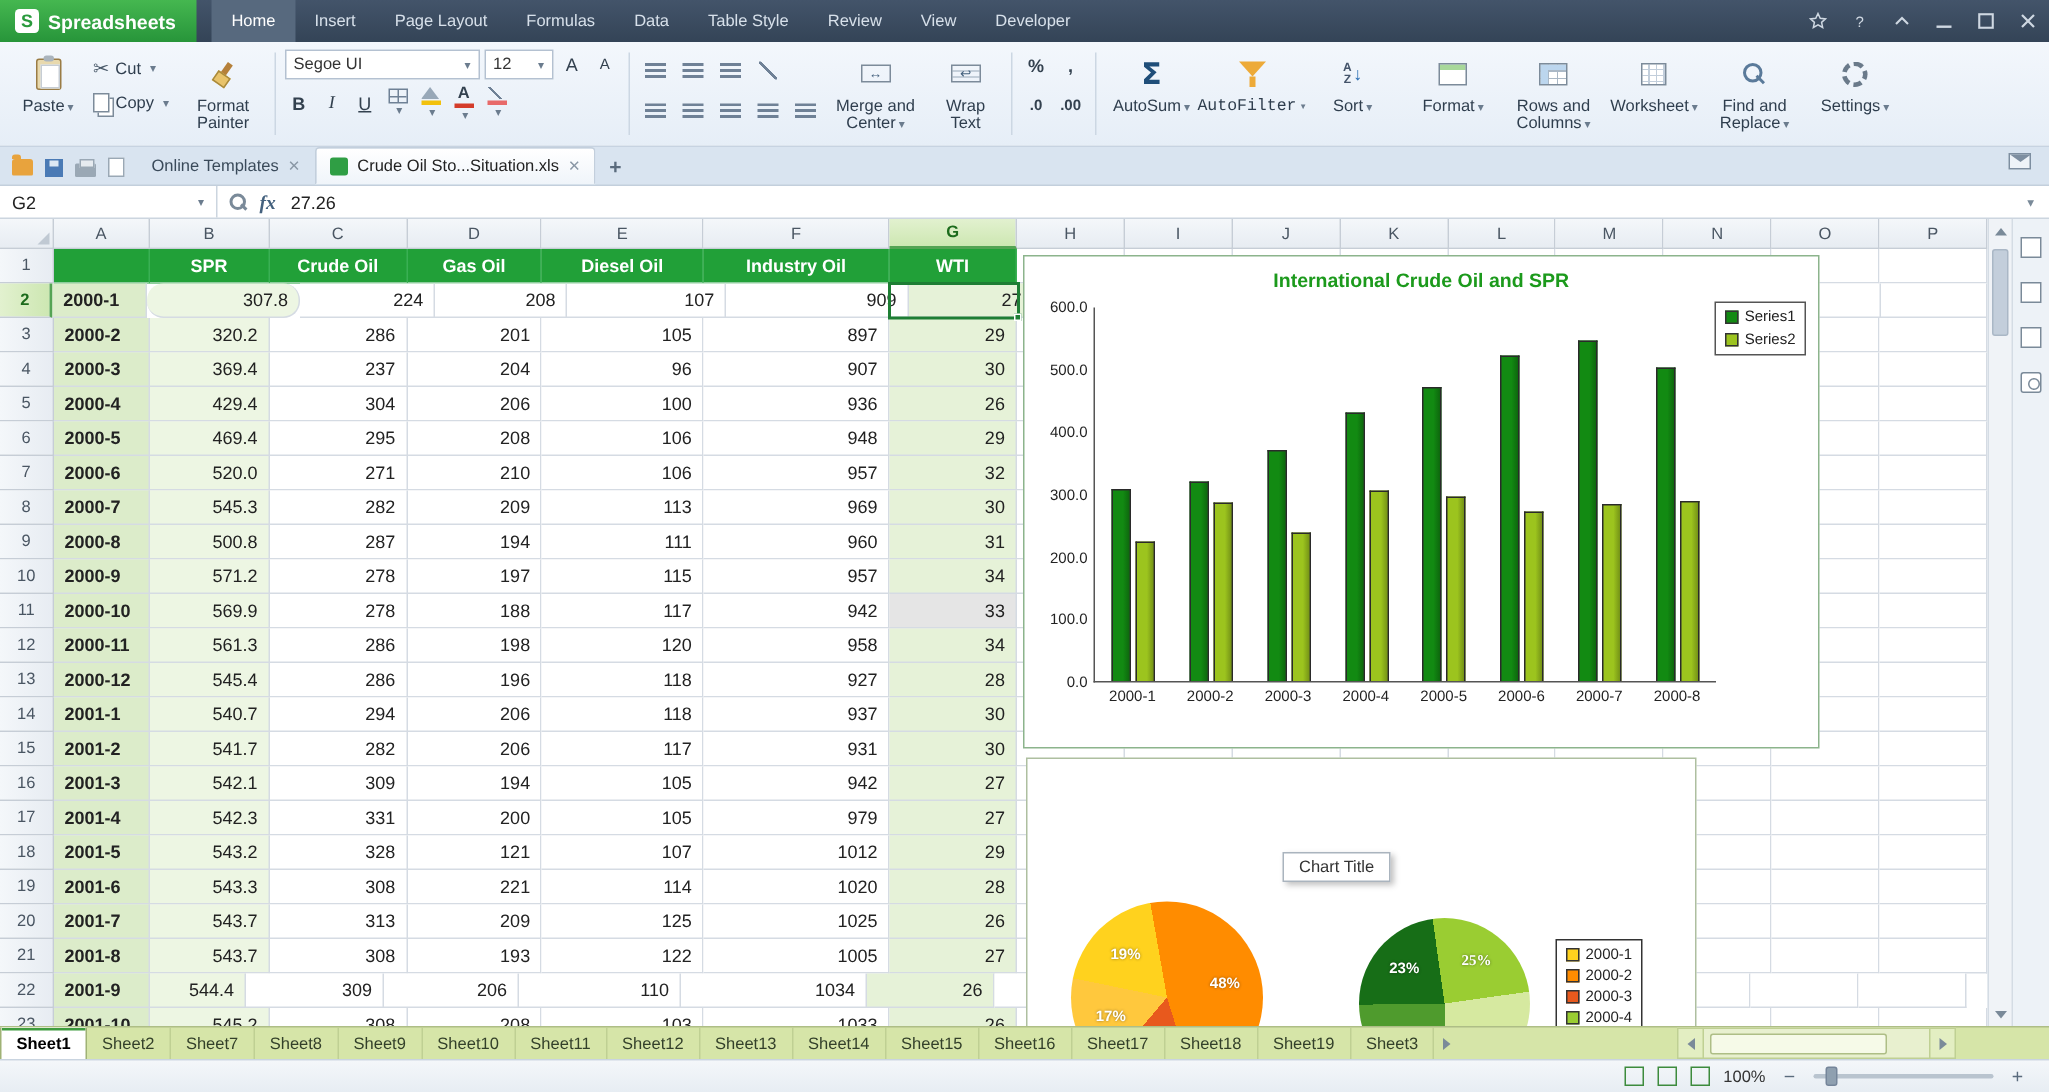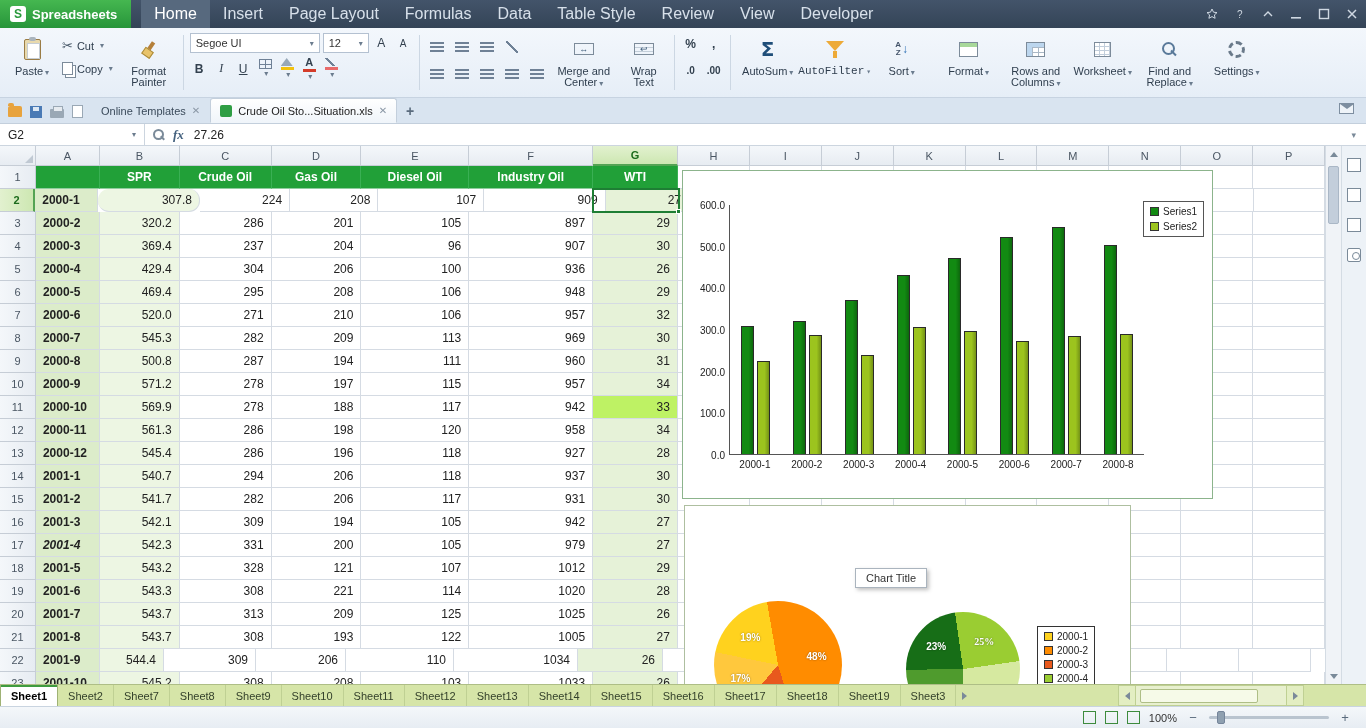--- a/index.html
+++ b/index.html
@@ -4,21 +4,21 @@
 <style>
   * { box-sizing: border-box; margin: 0; padding: 0; }
   html,body { width:1366px; height:728px; overflow:hidden; font-family:"Liberation Sans",sans-serif; background:#fff; position:relative; }
 
   
   .titlebar { position:absolute; top:0; left:0; width:1366px; height:28px;
     background:linear-gradient(#43546a,#32425494); background-color:#36465a; display:flex; align-items:stretch; color:#dde6f0; z-index:50;}
   .logo { display:flex; align-items:center; gap:6px; background:linear-gradient(#45b750,#27953a); padding:0 14px 0 10px; font-weight:bold; color:#fff; font-size:13px; }
   .logo .s-badge { width:16px; height:16px; background:#fff; color:#2a9a3d; font-weight:bold; font-size:12px; text-align:center; line-height:16px; border-radius:3px; }
   .menubar { display:flex; align-items:stretch; margin-left:10px; }
-  .menu-item { padding:0 13px; line-height:28px; font-size:16px; color:#d7e0ea; cursor:default; }
+  .menu-item { padding:0 13px; line-height:28px; font-size:11px; color:#d7e0ea; cursor:default; }
   .menu-item.active { background:#57697e; color:#fff; }
   .win-controls { margin-left:auto; display:flex; align-items:center; }
   .wbtn { width:28px; height:28px; display:flex; align-items:center; justify-content:center; }
   .wbtn svg { display:block; }
 
   
   .ribbon { position:absolute; top:28px; left:0; width:1366px; height:70px;
     background:linear-gradient(#f3f7fc,#e6eef7); border-bottom:1px solid #c7d3e1; display:flex; align-items:stretch; padding:3px 4px; z-index:40;}
   .rgroup { display:flex; align-items:flex-start; padding:2px 6px; gap:5px; }
   .rsep { width:1px; background:#ccd7e3; margin:4px 0; }
@@ -665,21 +665,21 @@
         <div class="cell" style="width: 72px;"></div>
       </div>
       <div class="grow-row">
         <div class="rowhdr">11</div>
         <div class="cell left" style="width: 64px; background: rgb(220, 236, 202);">2000-10</div>
         <div class="cell" style="width: 80px; background: rgb(237, 246, 227);">569.9</div>
         <div class="cell" style="width: 92px;">278</div>
         <div class="cell" style="width: 90px;">188</div>
         <div class="cell" style="width: 108px;">117</div>
         <div class="cell" style="width: 124px;">942</div>
-        <div class="cell" style="width: 85px; background: #bef264;">33</div>
+        <div class="cell" style="width: 85px; background: #e5e5e5;">33</div>
         <div class="cell" style="width: 72px;"></div>
         <div class="cell" style="width: 72px;"></div>
         <div class="cell" style="width: 72px;"></div>
         <div class="cell" style="width: 72px;"></div>
         <div class="cell" style="width: 72px;"></div>
         <div class="cell" style="width: 72px;"></div>
         <div class="cell" style="width: 72px;"></div>
         <div class="cell" style="width: 72px;"></div>
         <div class="cell" style="width: 72px;"></div>
       </div>
@@ -773,21 +773,21 @@
         <div class="cell" style="width: 72px;"></div>
         <div class="cell" style="width: 72px;"></div>
         <div class="cell" style="width: 72px;"></div>
         <div class="cell" style="width: 72px;"></div>
         <div class="cell" style="width: 72px;"></div>
         <div class="cell" style="width: 72px;"></div>
         <div class="cell" style="width: 72px;"></div>
       </div>
       <div class="grow-row">
         <div class="rowhdr">17</div>
-        <div class="cell left" style="width: 64px; background: rgb(220, 236, 202); font-style: italic;">2001-4</div>
+        <div class="cell left" style="width: 64px; background: rgb(220, 236, 202);">2001-4</div>
         <div class="cell" style="width: 80px; background: rgb(237, 246, 227);">542.3</div>
         <div class="cell" style="width: 92px;">331</div>
         <div class="cell" style="width: 90px;">200</div>
         <div class="cell" style="width: 108px;">105</div>
         <div class="cell" style="width: 124px;">979</div>
         <div class="cell" style="width: 85px; background: rgb(230, 242, 216);">27</div>
         <div class="cell" style="width: 72px;"></div>
         <div class="cell" style="width: 72px;"></div>
         <div class="cell" style="width: 72px;"></div>
         <div class="cell" style="width: 72px;"></div>
@@ -911,20 +911,21 @@
         <div class="cell" style="width: 72px;"></div>
         <div class="cell" style="width: 72px;"></div>
       </div>
     </div>
 
   <div class="sel-overlay" style="border-color: rgb(30, 126, 52);">
     <div class="handle" style="background: rgb(30, 126, 52);"></div>
   </div>
 
   <div class="chart chart-bar">
+    <div class="bctitle" style="color: rgb(28, 154, 28);">International Crude Oil and SPR</div>
     <div class="bcplot">
         <div class="bcgroup">
           <div class="bcbar" style="height: 128px; background: linear-gradient(to right, rgb(18, 138, 18), rgb(18, 138, 18) 60%, rgba(0, 0, 0, 0.25)) rgb(18, 138, 18);"></div>
           <div class="bcbar" style="height: 93px; background: linear-gradient(to right, rgb(156, 196, 30), rgb(156, 196, 30) 60%, rgba(0, 0, 0, 0.25)) rgb(156, 196, 30);"></div>
         </div>
         <div class="bcgroup">
           <div class="bcbar" style="height: 133px; background: linear-gradient(to right, rgb(18, 138, 18), rgb(18, 138, 18) 60%, rgba(0, 0, 0, 0.25)) rgb(18, 138, 18);"></div>
           <div class="bcbar" style="height: 119px; background: linear-gradient(to right, rgb(156, 196, 30), rgb(156, 196, 30) 60%, rgba(0, 0, 0, 0.25)) rgb(156, 196, 30);"></div>
         </div>
         <div class="bcgroup">

